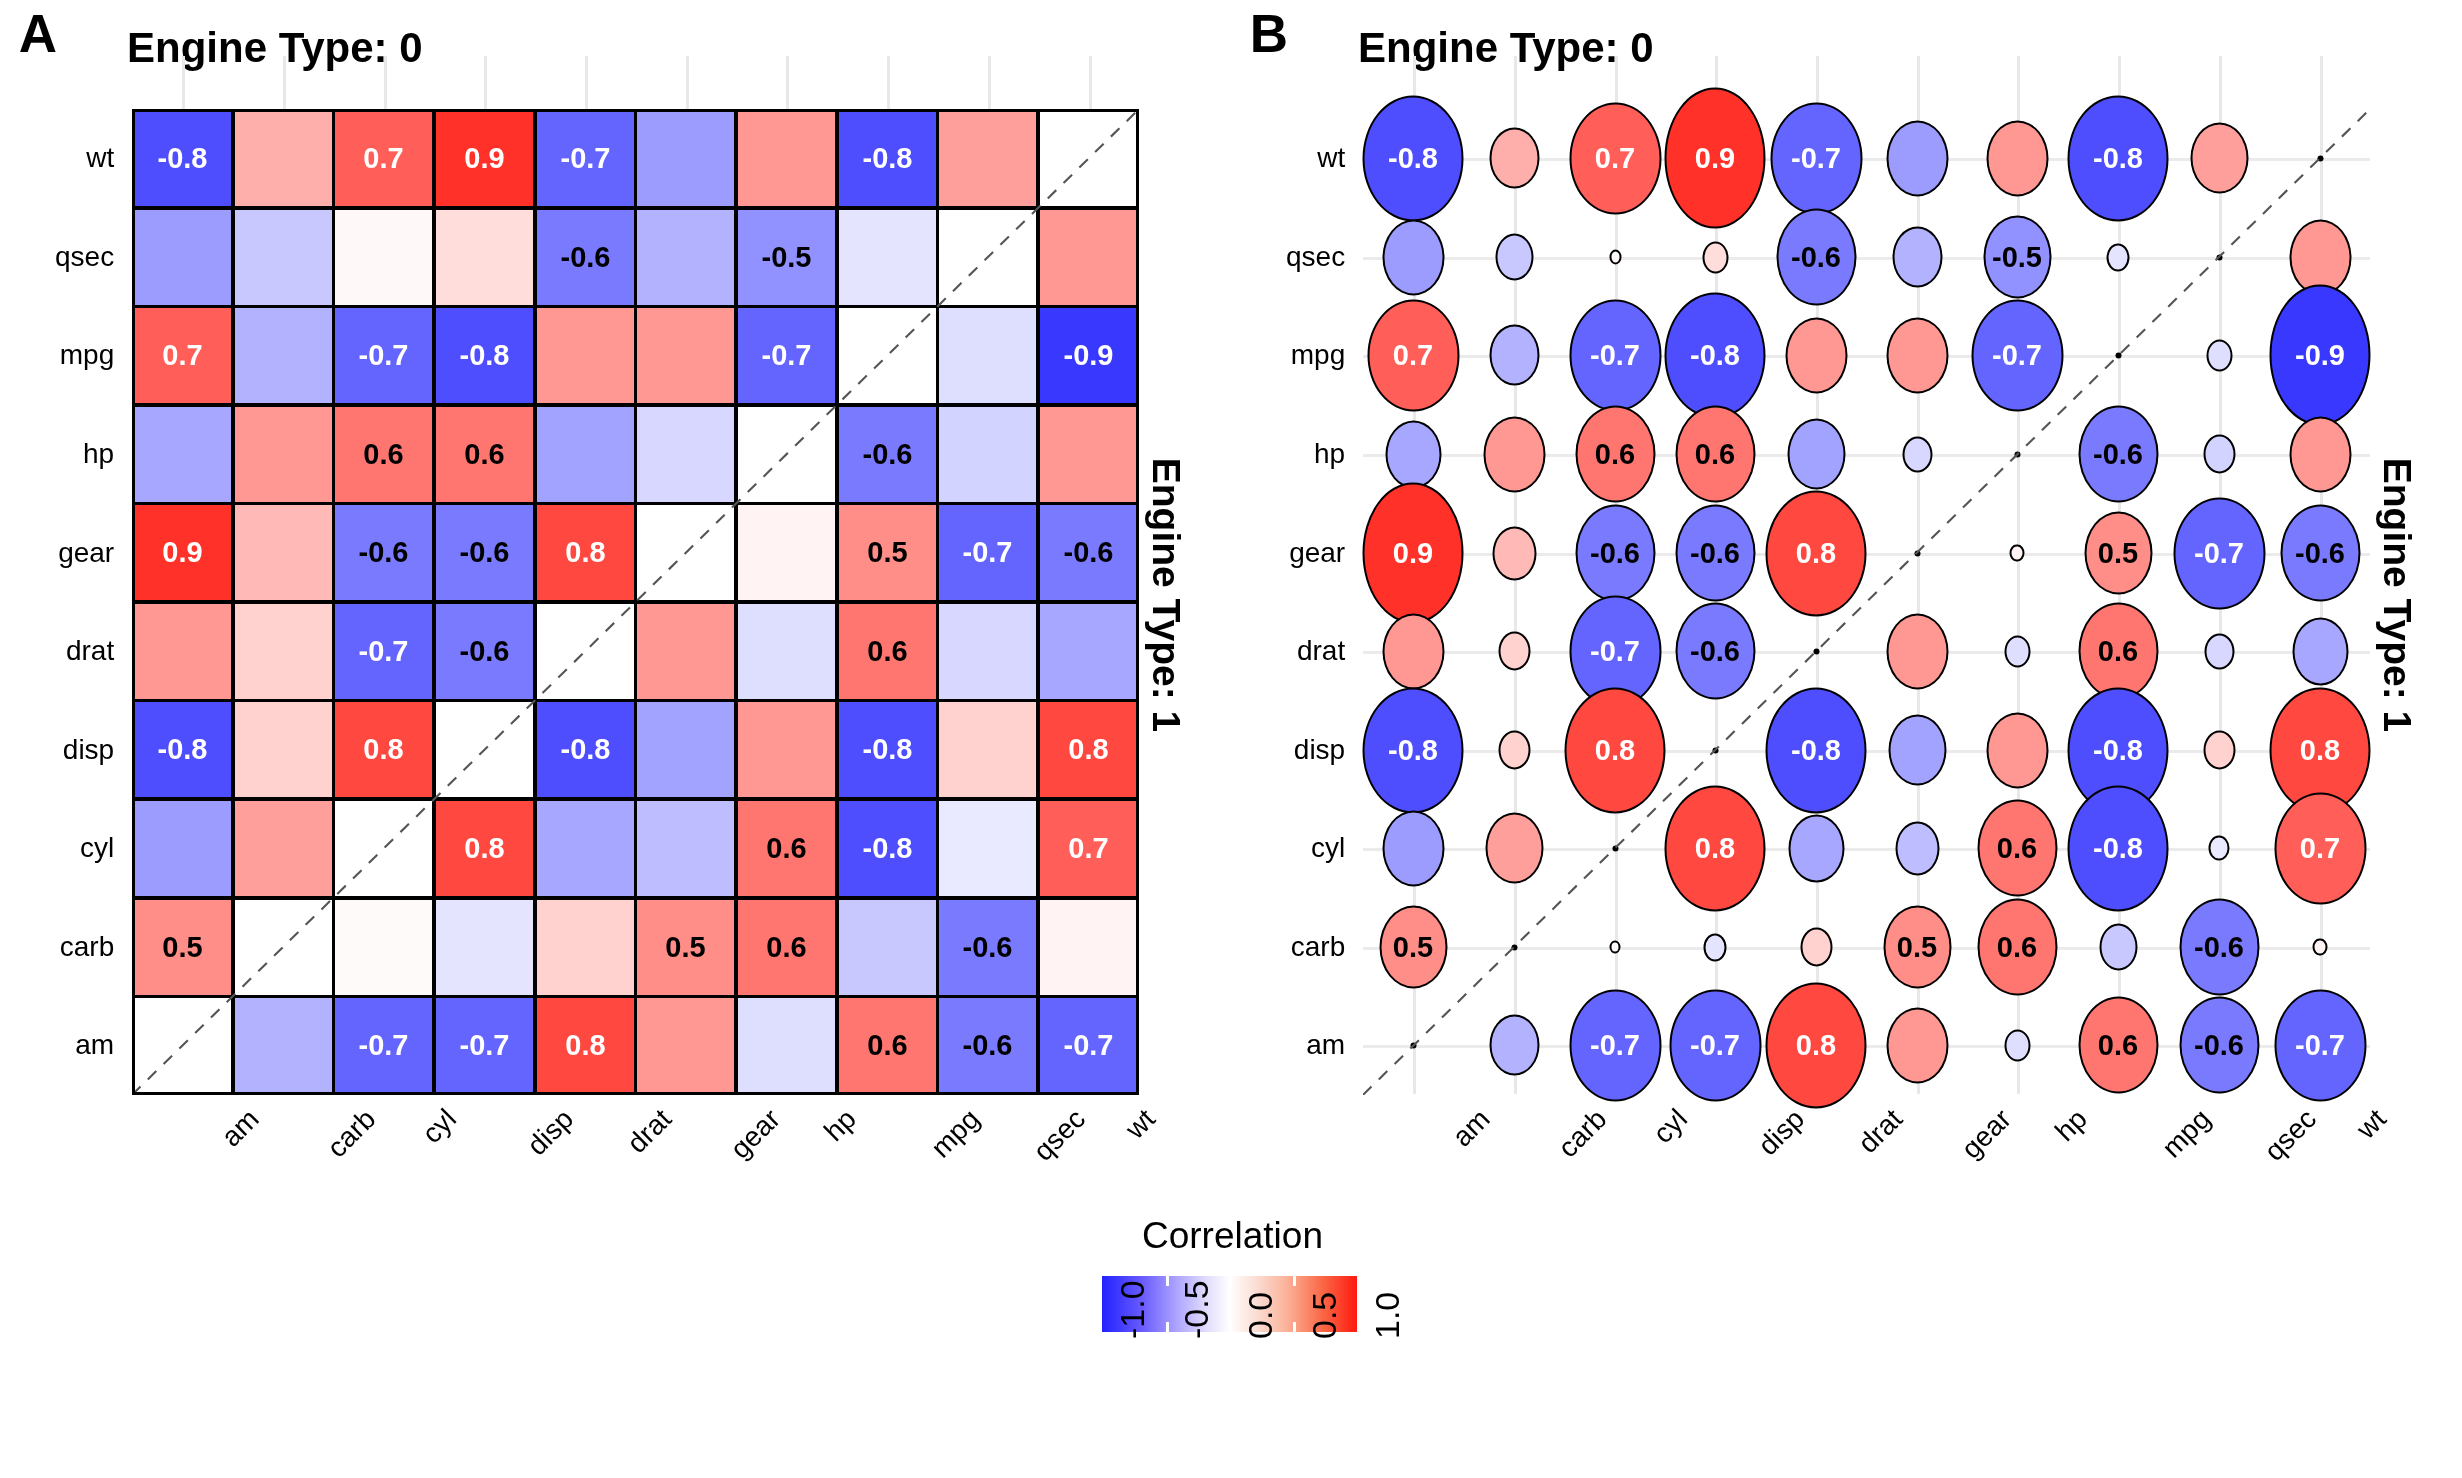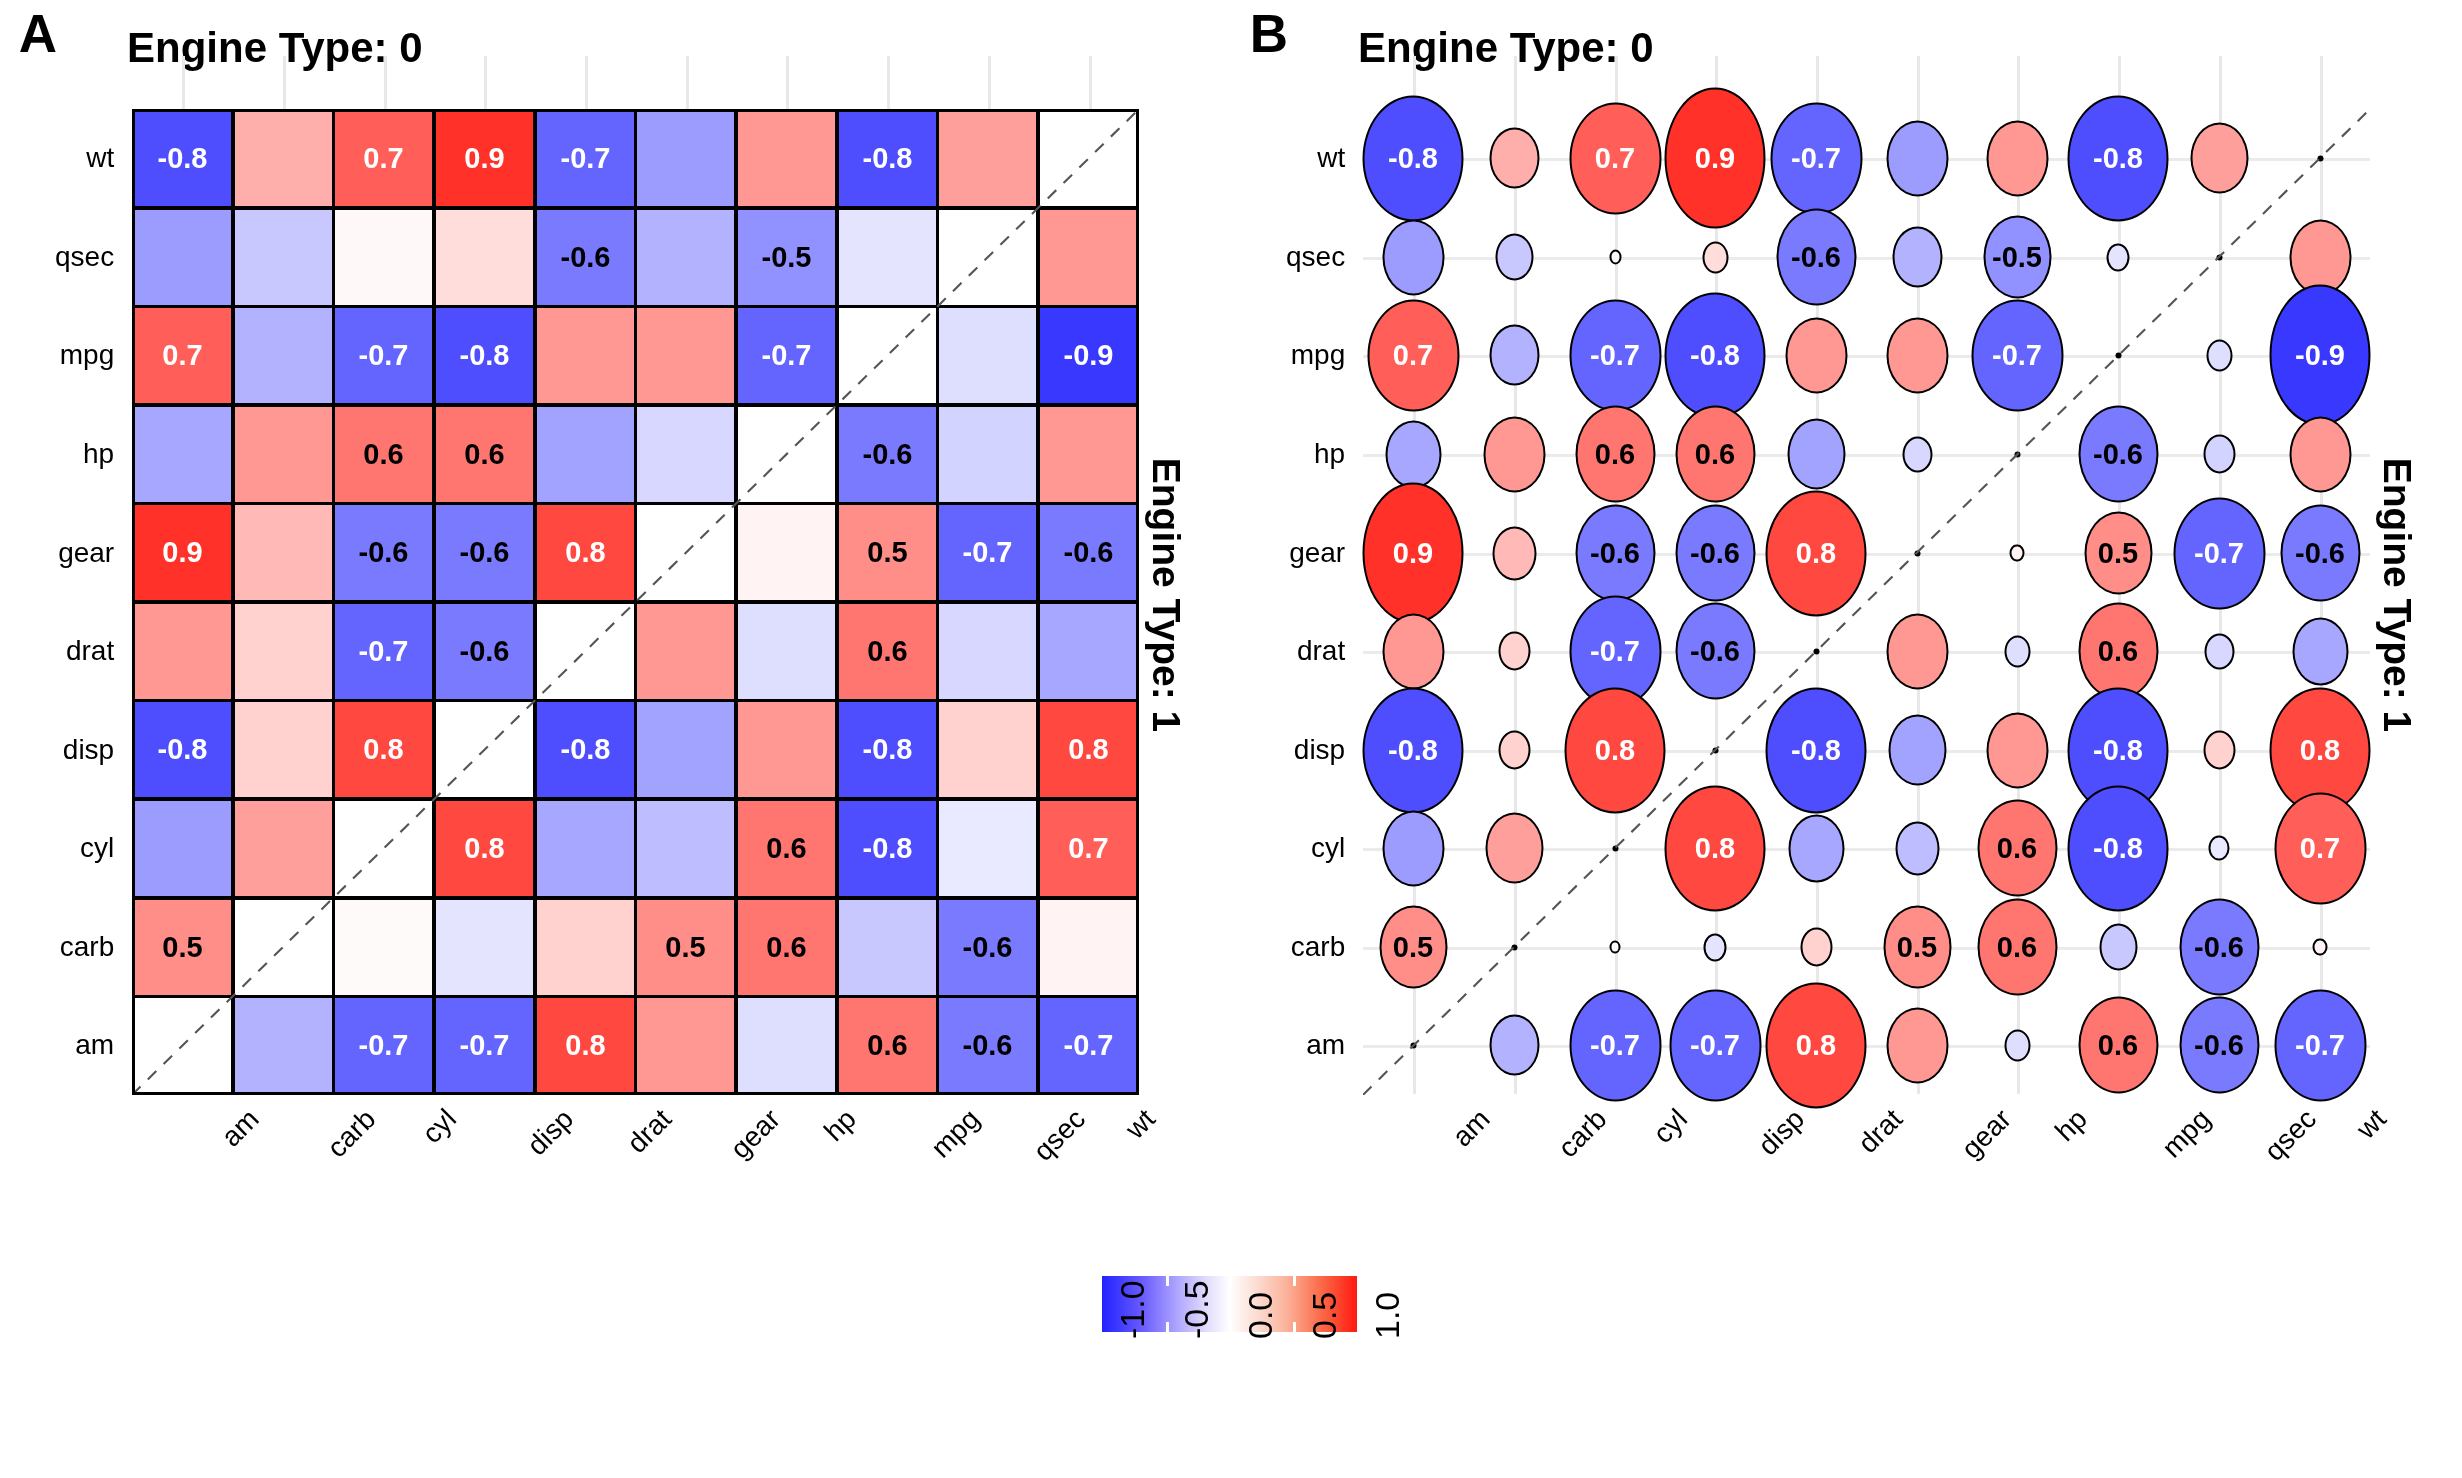--- a/index.html
+++ b/index.html
@@ -733,20 +733,21 @@
       <div class="collab" style="left: 576px; top: 5.1px;">gear</div>
       <div class="collab" style="left: 677px; top: 5.1px;">hp</div>
       <div class="collab" style="left: 777px; top: 5.1px;">mpg</div>
       <div class="collab" style="left: 878px; top: 5.1px;">qsec</div>
       <div class="collab" style="left: 979px; top: 5.1px;">wt</div>
     </div>
   <div class="side-title" style="left: 1166px; top: 595px; transform: translate(-50%, -50%) rotate(90deg);">Engine Type: 1</div>
 </div>
 
 <div id="legend">
+  <div id="legend-title">Correlation</div>
   <div id="legend-bar">
       <div class="legend-nub" style="left: 64px; top: 0px;"></div>
       <div class="legend-nub" style="left: 64px; top: 46px;"></div>
       <div class="legend-nub" style="left: 127px; top: 0px;"></div>
       <div class="legend-nub" style="left: 127px; top: 46px;"></div>
       <div class="legend-nub" style="left: 191px; top: 0px;"></div>
       <div class="legend-nub" style="left: 191px; top: 46px;"></div>
     </div>
 <div class="legend-tick" style="left: 59px;">-1.0</div>
     <div class="legend-tick" style="left: 123px;">-0.5</div>

